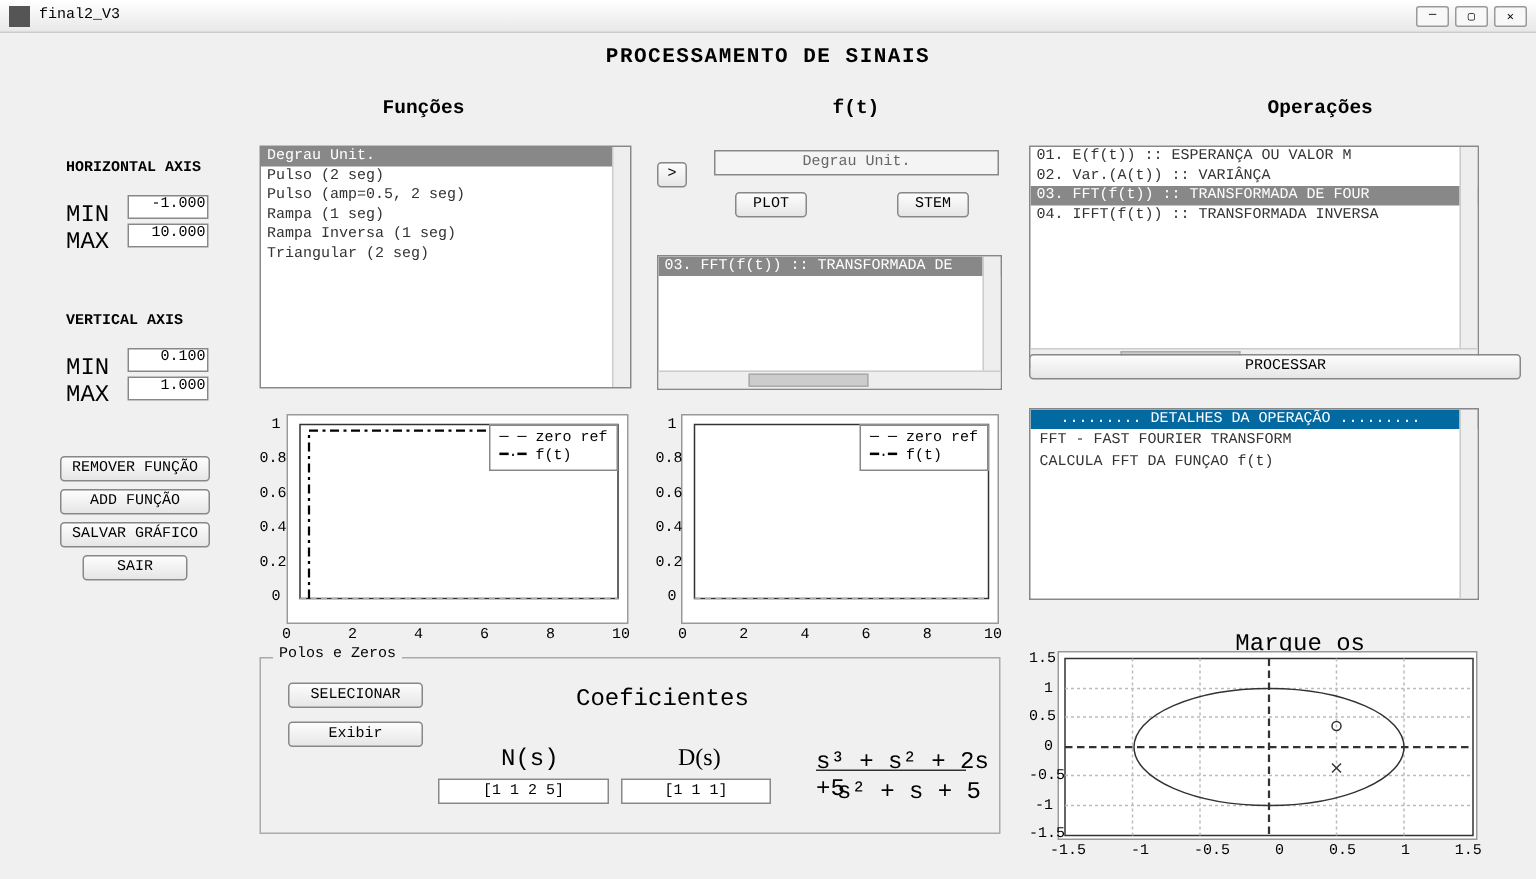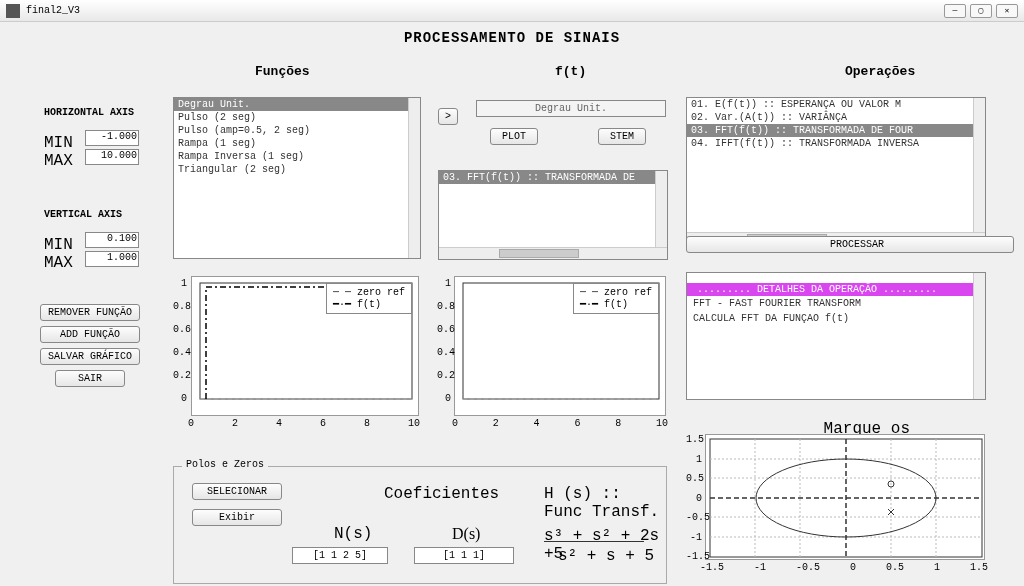--- a/index.html
+++ b/index.html
@@ -18,24 +18,24 @@
 .btn { position: absolute; border: 1px solid #888; background: linear-gradient(#fdfdfd,#e6e6e6); text-align: center; padding: 2px 6px; border-radius: 3px; cursor: pointer; }
 .listbox { position: absolute; border: 1px solid #888; background: #fff; overflow: hidden; color: #333; }
 .listbox .item { padding: 1px 4px; white-space: nowrap; }
 .listbox .item.sel { background: #888; color: #fff; }
 .scrollv { position: absolute; right: 0; top: 0; bottom: 0; width: 12px; background: #eee; border-left: 1px solid #ccc; }
 .scrollh { position: absolute; left: 0; right: 0; bottom: 0; height: 12px; background: #eee; border-top: 1px solid #ccc; }
 .scrollh .thumb { position: absolute; top: 1px; left: 60px; width: 80px; height: 9px; background: #ccc; border: 1px solid #aaa; }
 .buttoncol .btn { position: relative; display: block; width: 100px; margin-bottom: 5px; }
 .buttoncol { position: absolute; left: 40px; top: 282px; }
 .plotbox { position: absolute; border: 1px solid #999; background: #fff; }
-.fieldset { position: absolute; border: 1px solid #aaa; margin-top: 28px; }
+.fieldset { position: absolute; border: 1px solid #aaa; }
 .fieldset .legend { position: absolute; top: -8px; left: 8px; background: #f0f0f0; padding: 0 4px; font-size: 10px; }
 svg { display: block; }
-.headerbar { background: #d946ef; color: #fff; padding: 1px 10px; margin-top: 10px; }
+.headerbar { background: #0369a1; color: #fff; padding: 1px 20px; }
 .detailsbox .item { padding: 2px 6px; }
 .displaybox { position: absolute; border: 1px solid #888; background: #f4f4f4; text-align: center; padding: 2px 0; color: #666; }
 .textfield { position: absolute; border: 1px solid #888; background: #fff; text-align: center; padding: 2px 0; }
 </style>
 </head>
 <body>
 
 <div class="titlebar">
   <div class="icon"></div>
   <div class="title">final2_V3</div>
@@ -171,24 +171,23 @@
       <span>6</span>
       <span>8</span>
       <span>10</span>
   </div>
 
   <div class="fieldset" style="left:173px; top:416px; width:494px; height:118px;">
     <div class="legend">Polos e Zeros</div>
     <div class="btn" style="left:18px; top:16px; width:90px;">SELECIONAR</div>
     <div class="btn" style="left:18px; top:42px; width:90px;">Exibir</div>
     <div class="smalllabel" style="left:210px; top:18px;">Coeficientes</div>
-    <div class="smalllabel" style="left:370px; top:18px;">H (s) :: Func Transf.</div>
     <div class="smalllabel" style="left:160px; top:58px;">N(s)</div>
     <div class="smalllabel" style="left:278px; top:58px;font-family:Liberation Serif, serif;">D(s)</div>
-    <div class="textfield" style="left:118px; top:80px; width:96px;">[1 1 2 5]</div>
+    <div class="textfield" style="left:118px; top:80px; width:114px;">[1 1 2 5]</div>
     <div class="textfield" style="left:240px; top:80px; width:100px;">[1 1 1]</div>
     <div class="smalllabel" style="left:370px; top:60px;">s³ + s² + 2s +5</div>
     <div style="position:absolute; left:370px; top:74px; width:100px; border-top:1px solid #333;"></div>
     <div class="smalllabel" style="left:384px; top:80px;">s² + s + 5</div>
   </div>
 
   <div class="smalllabel" style="left:790px; top:398px; width:120px; text-align:right;">Marque os zeros:</div>
   <div class="plotbox" style="left:705px; top:412px; width:280px; height:126px;">
     <svg width="280" height="126">
       <g transform="translate(4,4)">

